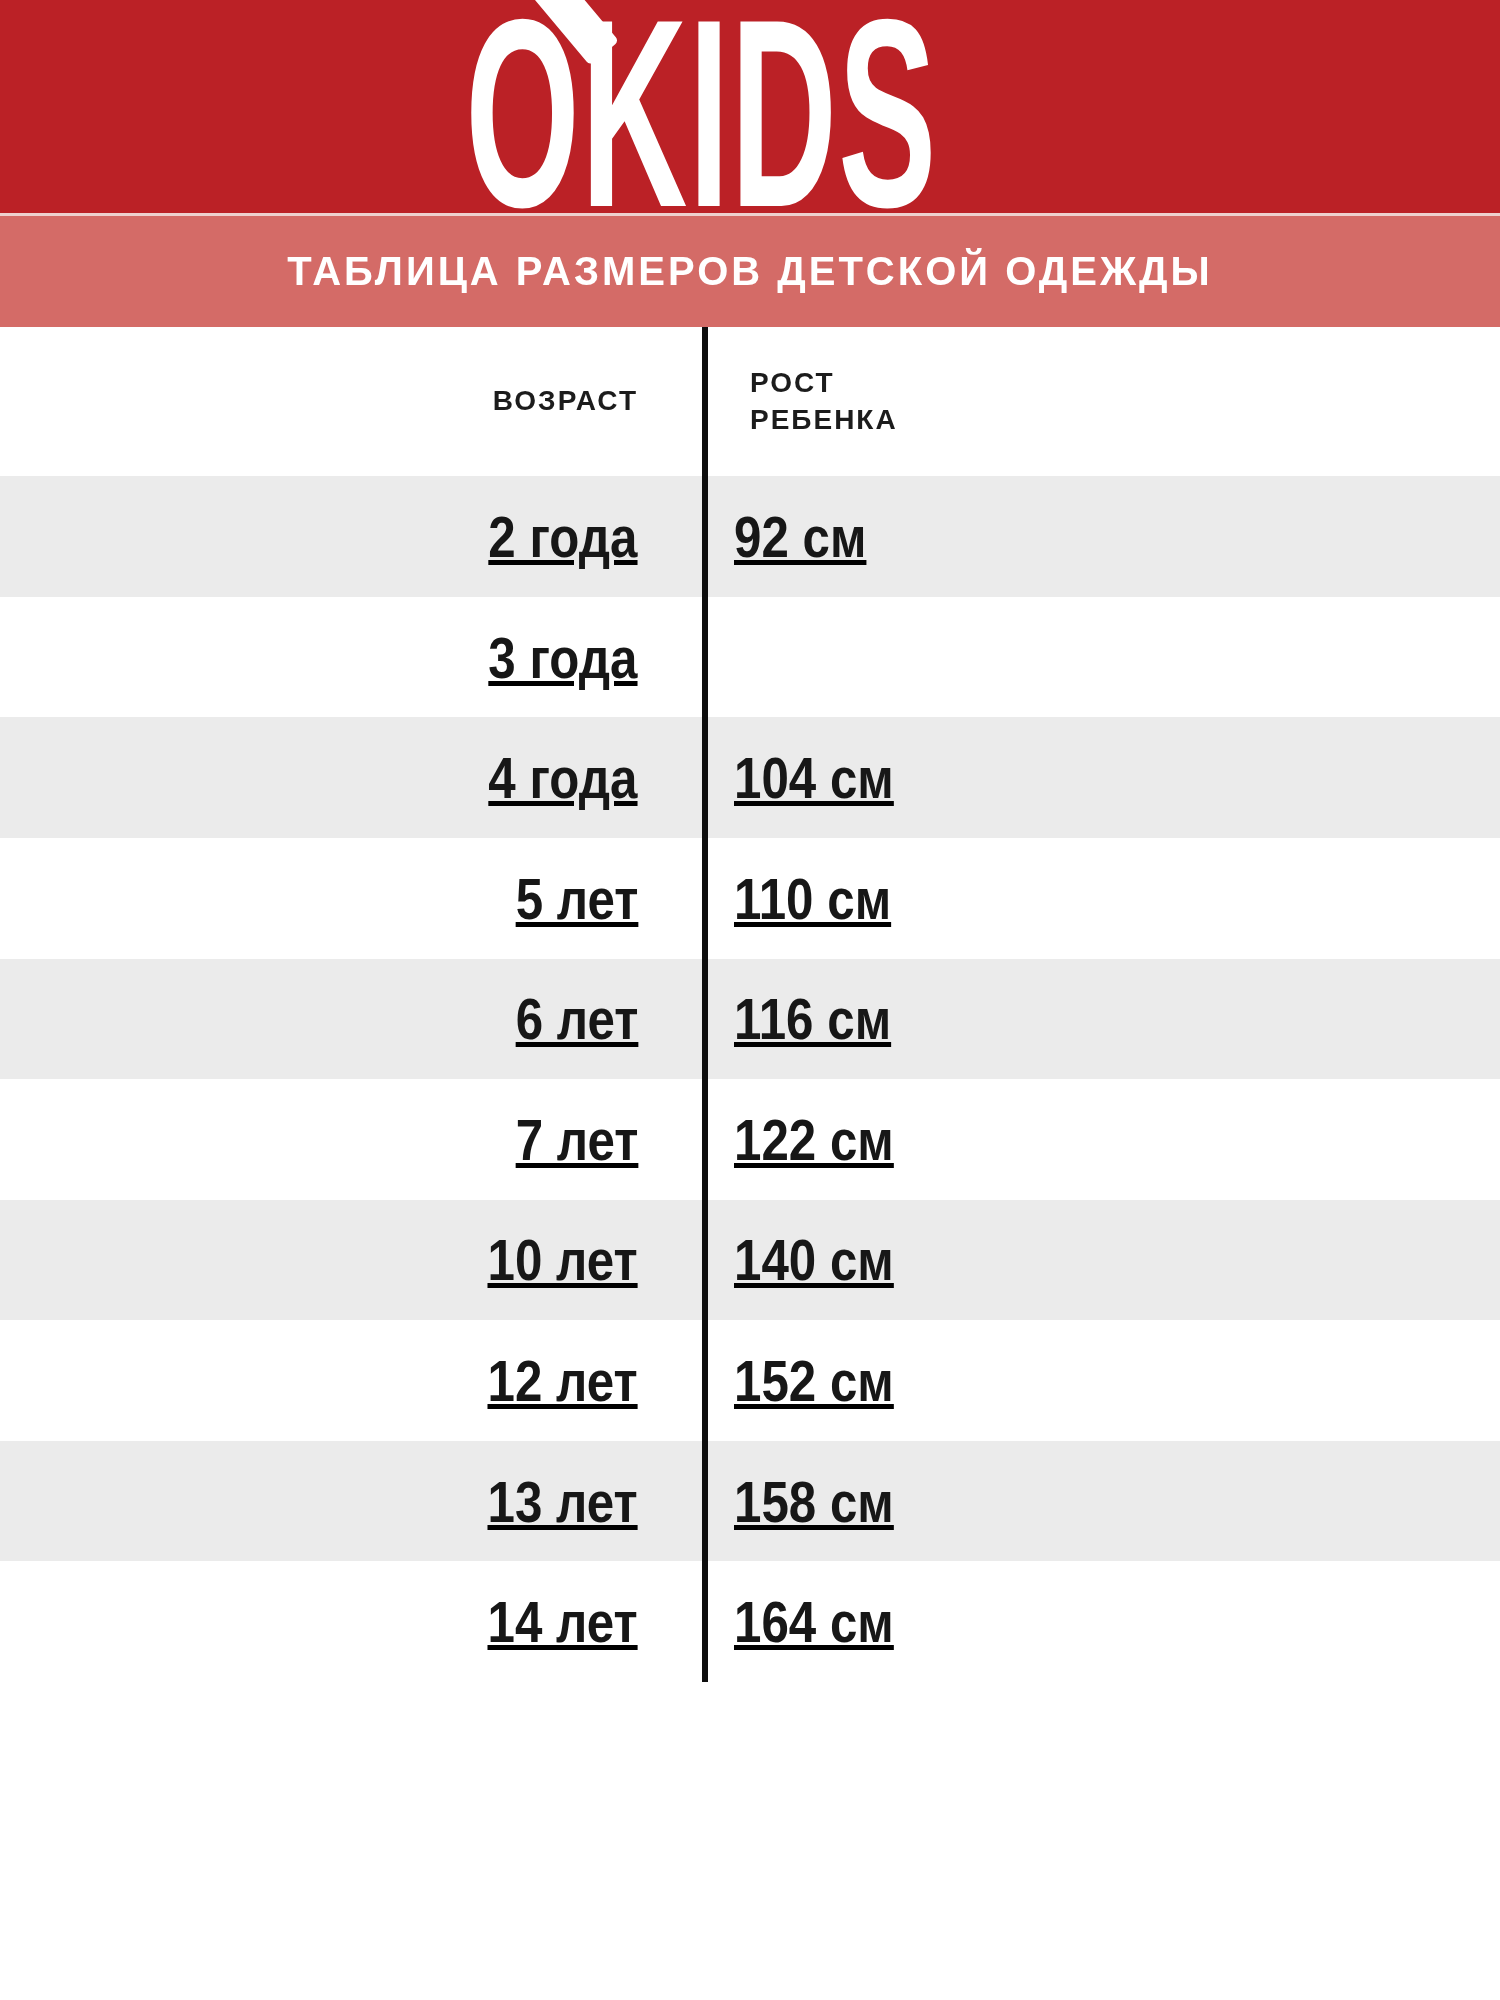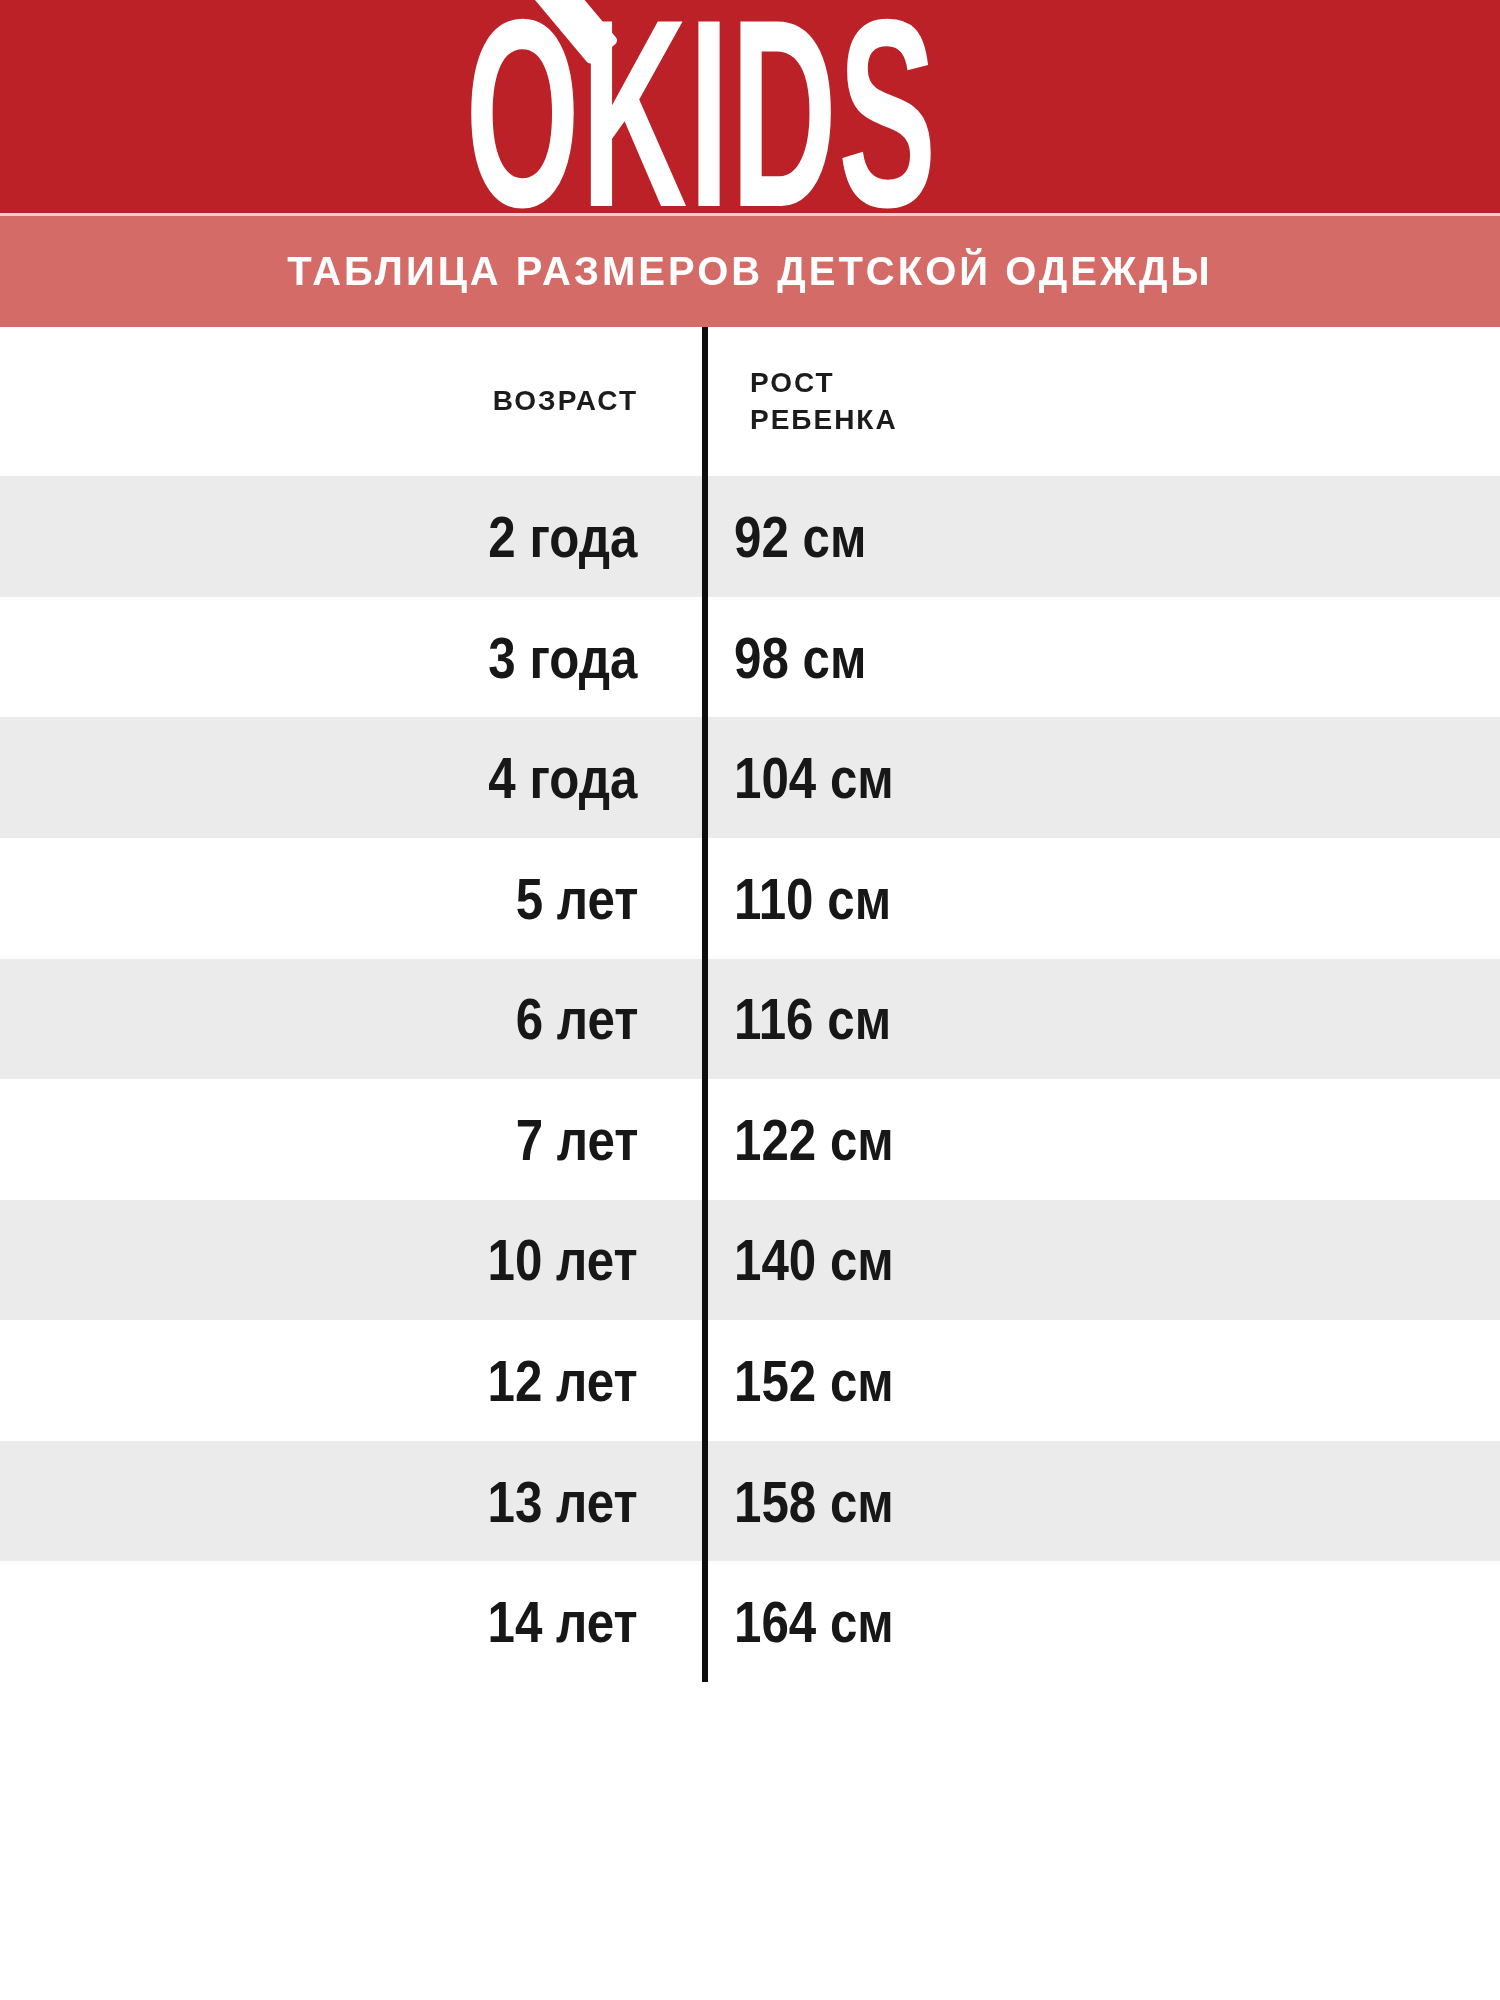--- a/index.html
+++ b/index.html
@@ -109,20 +109,21 @@
   .header-label{
     font-size:28px;
     font-weight:700;
     letter-spacing:2px;
     color:#1c1c1c;
     line-height:1.32;
   }
   .cell-height .header-label{max-width:210px;margin-left:16px;}
   .table-row{
     height:120.58px;
+    text-decoration:underline;
   }
   .table-row.row--gray{background:var(--row_gray);}
   .row-text{
     font-size:58px;
     font-weight:700;
     color:var(--text_dark);
     white-space:nowrap;
     display:inline-block;
   }
   .cell-age .row-text{transform:scaleX(0.85);transform-origin:100% 50%;}
@@ -159,23 +160,20 @@
           <span class="row-text">2 года</span>
         </div>
       <div class="cell-height">
           <span class="row-text">92 см</span>
         </div>
     </div>
     <div class="trow table-row">
       <div class="cell-age">
           <span class="row-text">3 года</span>
         </div>
-      <div class="cell-height">
-          <span class="row-text">98 см</span>
-        </div>
     </div>
     <div class="trow table-row row--gray">
       <div class="cell-age">
           <span class="row-text">4 года</span>
         </div>
       <div class="cell-height">
           <span class="row-text">104 см</span>
         </div>
     </div>
     <div class="trow table-row">

